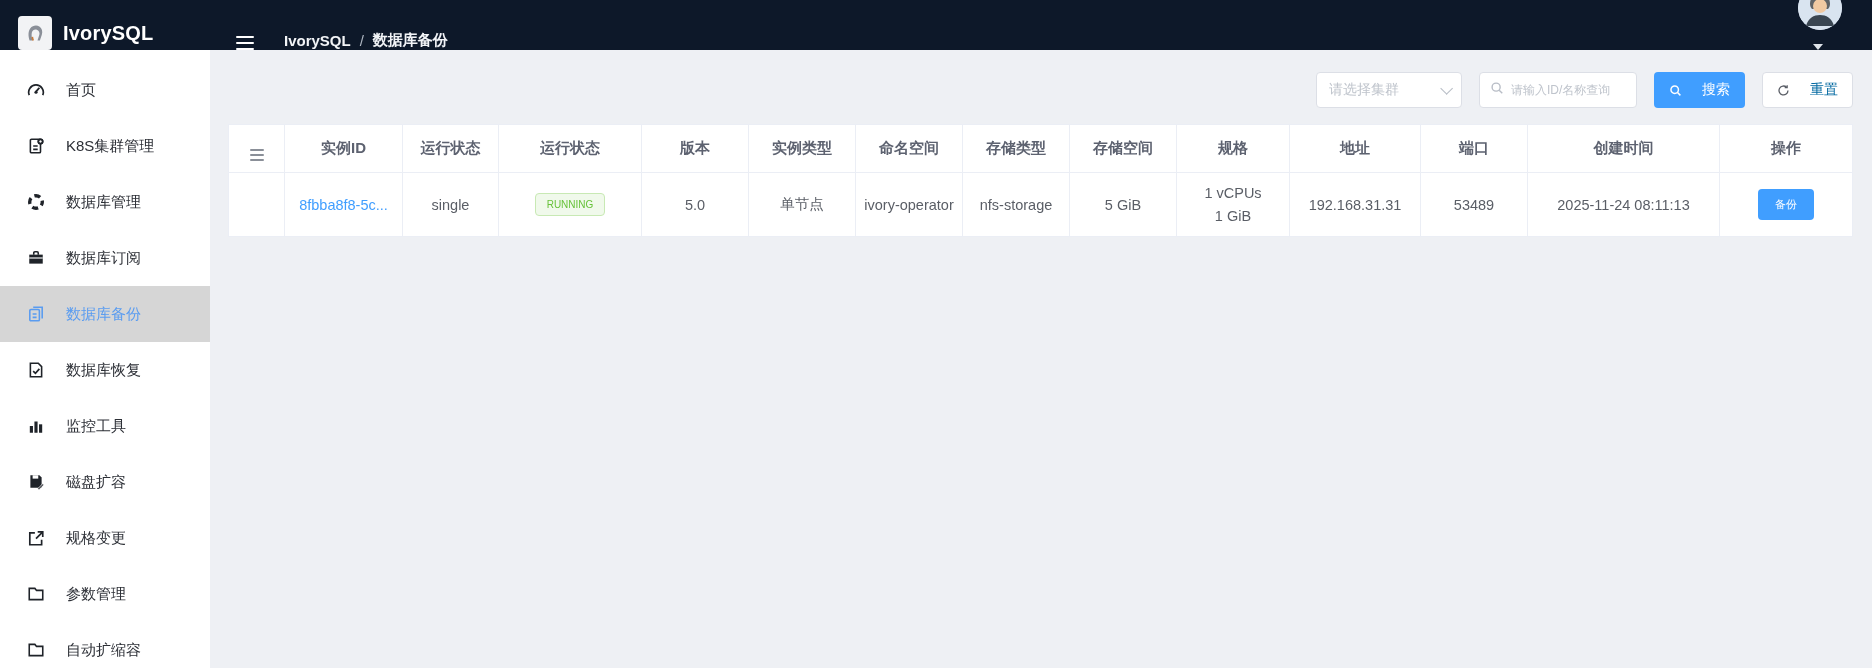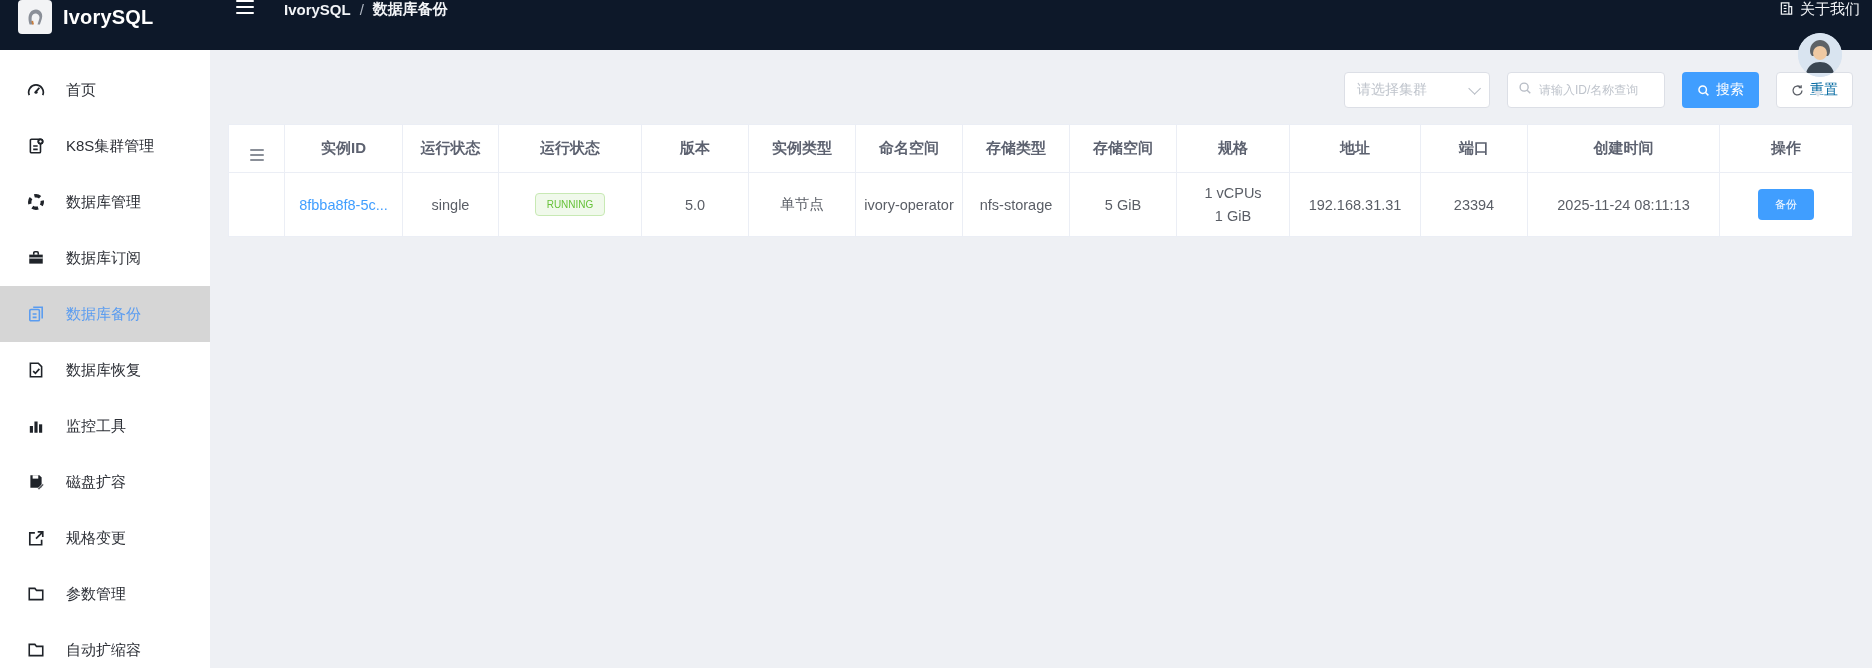--- a/index.html
+++ b/index.html
@@ -4,21 +4,21 @@
 <style>
   * { box-sizing: border-box; margin: 0; padding: 0; }
   html, body { width: 1872px; height: 668px; overflow: hidden; }
   body {
     font-family: "Liberation Sans", sans-serif;
     background: #eef0f4;
     color: #303133;
   }
   
   .topbar {
-    height: 50px; background: #0d1829; display: flex; align-items: flex-start;
+    height: 50px; background: #0d1829; display: flex; align-items: flex-end;
     color: #fff; position: relative; z-index: 5;
   }
   .brand { width: 210px; display: flex; align-items: center; gap: 11px; padding-left: 18px; flex: 0 0 auto; }
   .logo-box { width: 34px; height: 34px; background: #f2f3f5; border-radius: 4px; display: flex; align-items: center; justify-content: center; }
   .brand-name { font-size: 20px; font-weight: bold; letter-spacing: .2px; color: #ffffff; }
   .hamburger { margin-left: 26px; cursor: pointer; display: flex; flex-direction: column; gap: 4px; }
   .hamburger span { display: block; width: 18px; height: 2px; background: #fff; border-radius: 1px; }
   .breadcrumb { margin-left: 30px; font-size: 15px; display: flex; gap: 9px; align-items: center; }
   .breadcrumb .crumb { color: #f2f4f7; font-weight: 600; }
   .breadcrumb .sep { color: #aeb6c2; font-weight: 400; }
@@ -44,21 +44,21 @@
     display: flex; align-items: center; justify-content: space-between; padding: 0 12px; cursor: pointer;
   }
   .select-box .ph { color: #bfc4cc; font-size: 14px; }
   .chev { width: 9px; height: 9px; border-right: 1.6px solid #b8bdc6; border-bottom: 1.6px solid #b8bdc6; transform: rotate(45deg) translateY(-3px); }
   .search-box {
     width: 158px; height: 36px; background: #fff; border: 1px solid #dcdfe6; border-radius: 4px;
     display: flex; align-items: center; padding: 0 10px; gap: 7px;
   }
   .search-box input { border: none; outline: none; width: 100%; font-size: 12px; color: #606266; font-family: "Liberation Sans", sans-serif; background: transparent; }
   .search-box input::placeholder { color: #bfc4cc; }
-  .btn { height: 36px; border-radius: 4px; display: inline-flex; align-items: center; justify-content: center; gap: 6px; font-size: 14px; cursor: pointer; border: 1px solid transparent; padding: 0 14px; }
+  .btn { height: 36px; border-radius: 4px; display: inline-flex; align-items: center; justify-content: center; gap: 20px; font-size: 14px; cursor: pointer; border: 1px solid transparent; padding: 0 14px; }
   .btn-primary { background: #409eff; color: #fff; }
   .btn-plain { background: #fff; color: #0369a1; border-color: #dcdfe6; }
   
   .table-wrap { background: #fff; }
   table { width: 100%; border-collapse: collapse; table-layout: fixed; }
   th, td { border: 1px solid #ebeef5; text-align: center; vertical-align: middle; }
   thead th { height: 48px; font-size: 15px; font-weight: bold; color: #5d6270; background: #fff; }
   tbody td { height: 64px; font-size: 14.5px; color: #5a5e66; }
   .id-link { color: #409eff; cursor: pointer; }
   .tag-success {
@@ -305,21 +305,21 @@
             <td>ivory-operator</td>
             <td>nfs-storage</td>
             <td>5 GiB</td>
             <td>
               <div class="spec">
                 <div>1 vCPUs</div>
                 <div>1 GiB</div>
               </div>
             </td>
             <td>192.168.31.31</td>
-            <td>23394</td>
+            <td>53489</td>
             <td>2025-11-24 08:11:13</td>
             <td><button class="btn-row">备份</button></td>
           </tr>
         </tbody>
       </table>
     </div>
   </div>
 </div>
 
 </body></html>

